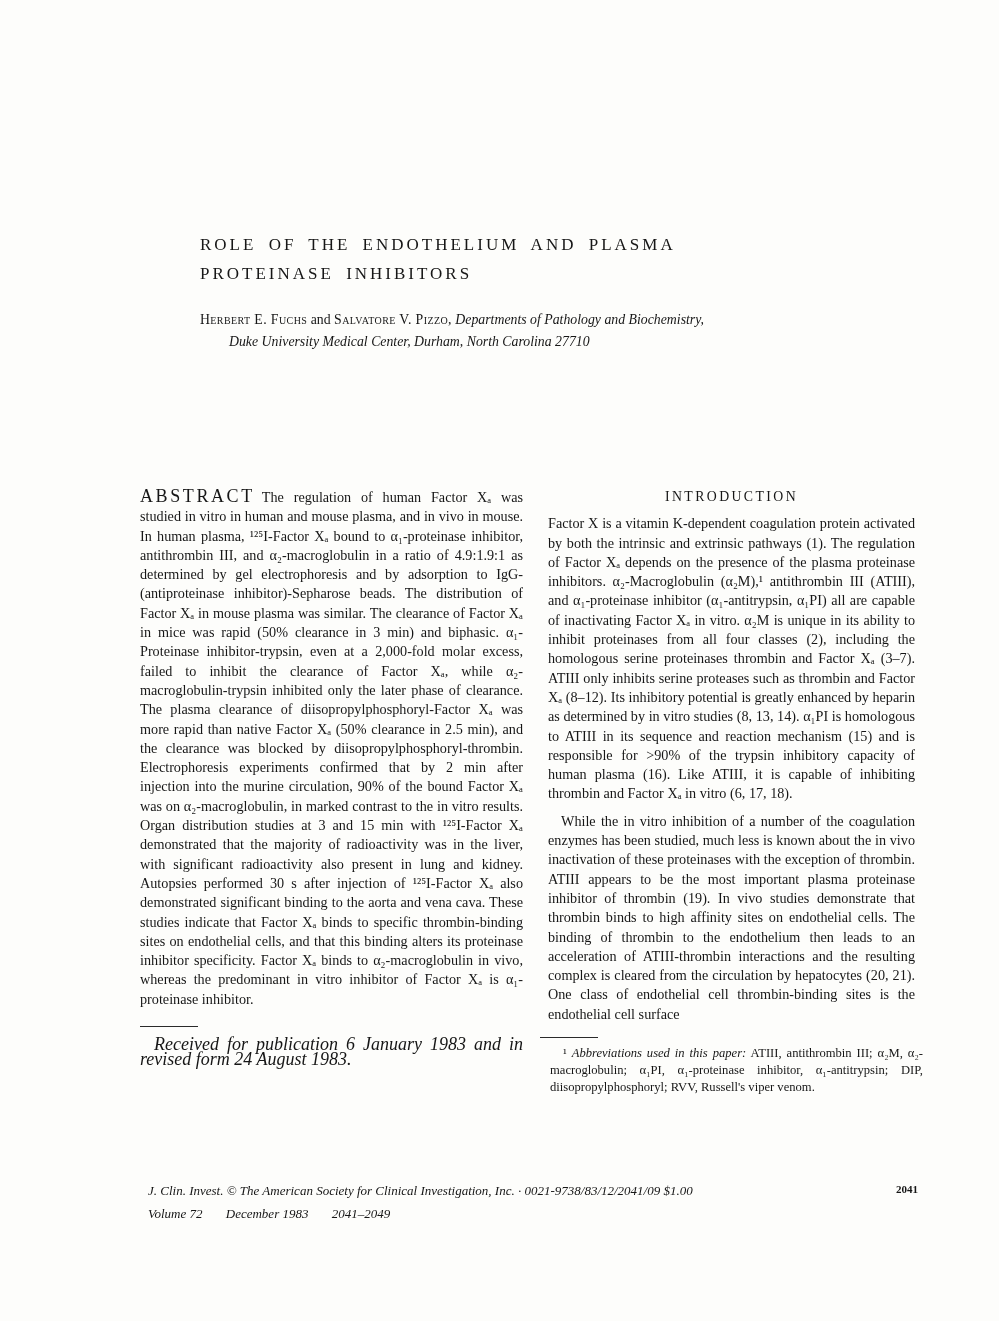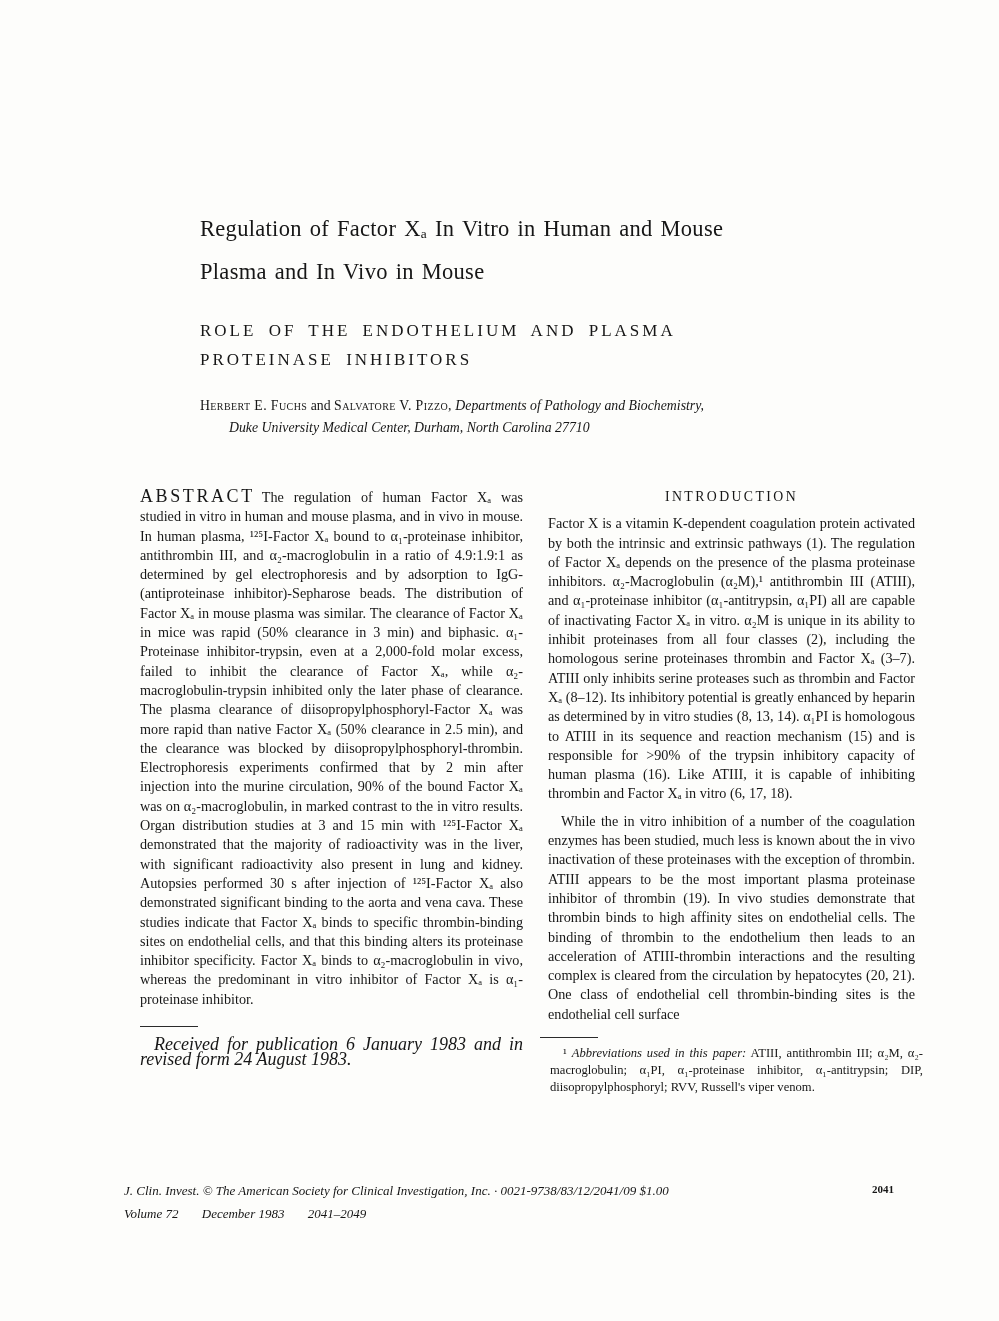--- a/index.html
+++ b/index.html
@@ -84,21 +84,21 @@
   .rule-footnote { margin-top: 13px; margin-bottom: 7px; }
   .footnote {
     font-size: 12.6px;
     line-height: 16.8px;
     text-indent: 13px;
     text-align: justify;
     margin-left: 10px;
   }
   .footer {
     position: absolute;
-    left: 124px;
+    left: 148px;
     top: 1183px;
     width: 782px;
     font-size: 13px;
   }
   .footer-line1 { position: relative; line-height: 16px; }
   .page-number {
     position: absolute;
     right: 12px;
     top: -2px;
     font-weight: 700;
@@ -107,24 +107,20 @@
   }
   .footer-line2 { margin-top: 7px; line-height: 16px; }
   .footer-line2 .seg { margin-right: 20px; }
 </style>
 </head>
 <body>
 
 <div class="page" style="background: rgb(253, 253, 251); color: rgb(22, 22, 22);">
 
   <header class="title-block">
-    <h1 class="title">
-      <span class="title-line">Regulation of Factor Xₐ In Vitro in Human and Mouse</span>
-      <span class="title-line">Plasma and In Vivo in Mouse</span>
-    </h1>
     <div class="subtitle">
       <span class="subtitle-line">ROLE OF THE ENDOTHELIUM AND PLASMA</span>
       <span class="subtitle-line">PROTEINASE INHIBITORS</span>
     </div>
     <p class="authors"><span class="sc">Herbert E. Fuchs</span> <span>and</span> <span class="sc">Salvatore V. Pizzo,</span> <span class="it">Departments of Pathology and Biochemistry, Duke University Medical Center, Durham, North Carolina 27710</span></p>
   </header>
 
   <section class="col col-left">
     <p class="abstract"><span class="abstract-label">ABSTRACT</span><span>The regulation of human Factor Xₐ was studied in vitro in human and mouse plasma, and in vivo in mouse. In human plasma, ¹²⁵I-Factor Xₐ bound to α₁-proteinase inhibitor, antithrombin III, and α₂-macroglobulin in a ratio of 4.9:1.9:1 as determined by gel electrophoresis and by adsorption to IgG-(antiproteinase inhibitor)-Sepharose beads. The distribution of Factor Xₐ in mouse plasma was similar. The clearance of Factor Xₐ in mice was rapid (50% clearance in 3 min) and biphasic. α₁-Proteinase inhibitor-trypsin, even at a 2,000-fold molar excess, failed to inhibit the clearance of Factor Xₐ, while α₂-macroglobulin-trypsin inhibited only the later phase of clearance. The plasma clearance of diisopropylphosphoryl-Factor Xₐ was more rapid than native Factor Xₐ (50% clearance in 2.5 min), and the clearance was blocked by diisopropylphosphoryl-thrombin. Electrophoresis experiments confirmed that by 2 min after injection into the murine circulation, 90% of the bound Factor Xₐ was on α₂-macroglobulin, in marked contrast to the in vitro results. Organ distribution studies at 3 and 15 min with ¹²⁵I-Factor Xₐ demonstrated that the majority of radioactivity was in the liver, with significant radioactivity also present in lung and kidney. Autopsies performed 30 s after injection of ¹²⁵I-Factor Xₐ also demonstrated significant binding to the aorta and vena cava. These studies indicate that Factor Xₐ binds to specific thrombin-binding sites on endothelial cells, and that this binding alters its proteinase inhibitor specificity. Factor Xₐ binds to α₂-macroglobulin in vivo, whereas the predominant in vitro inhibitor of Factor Xₐ is α₁-proteinase inhibitor.</span></p>
     <div class="rule"></div>

